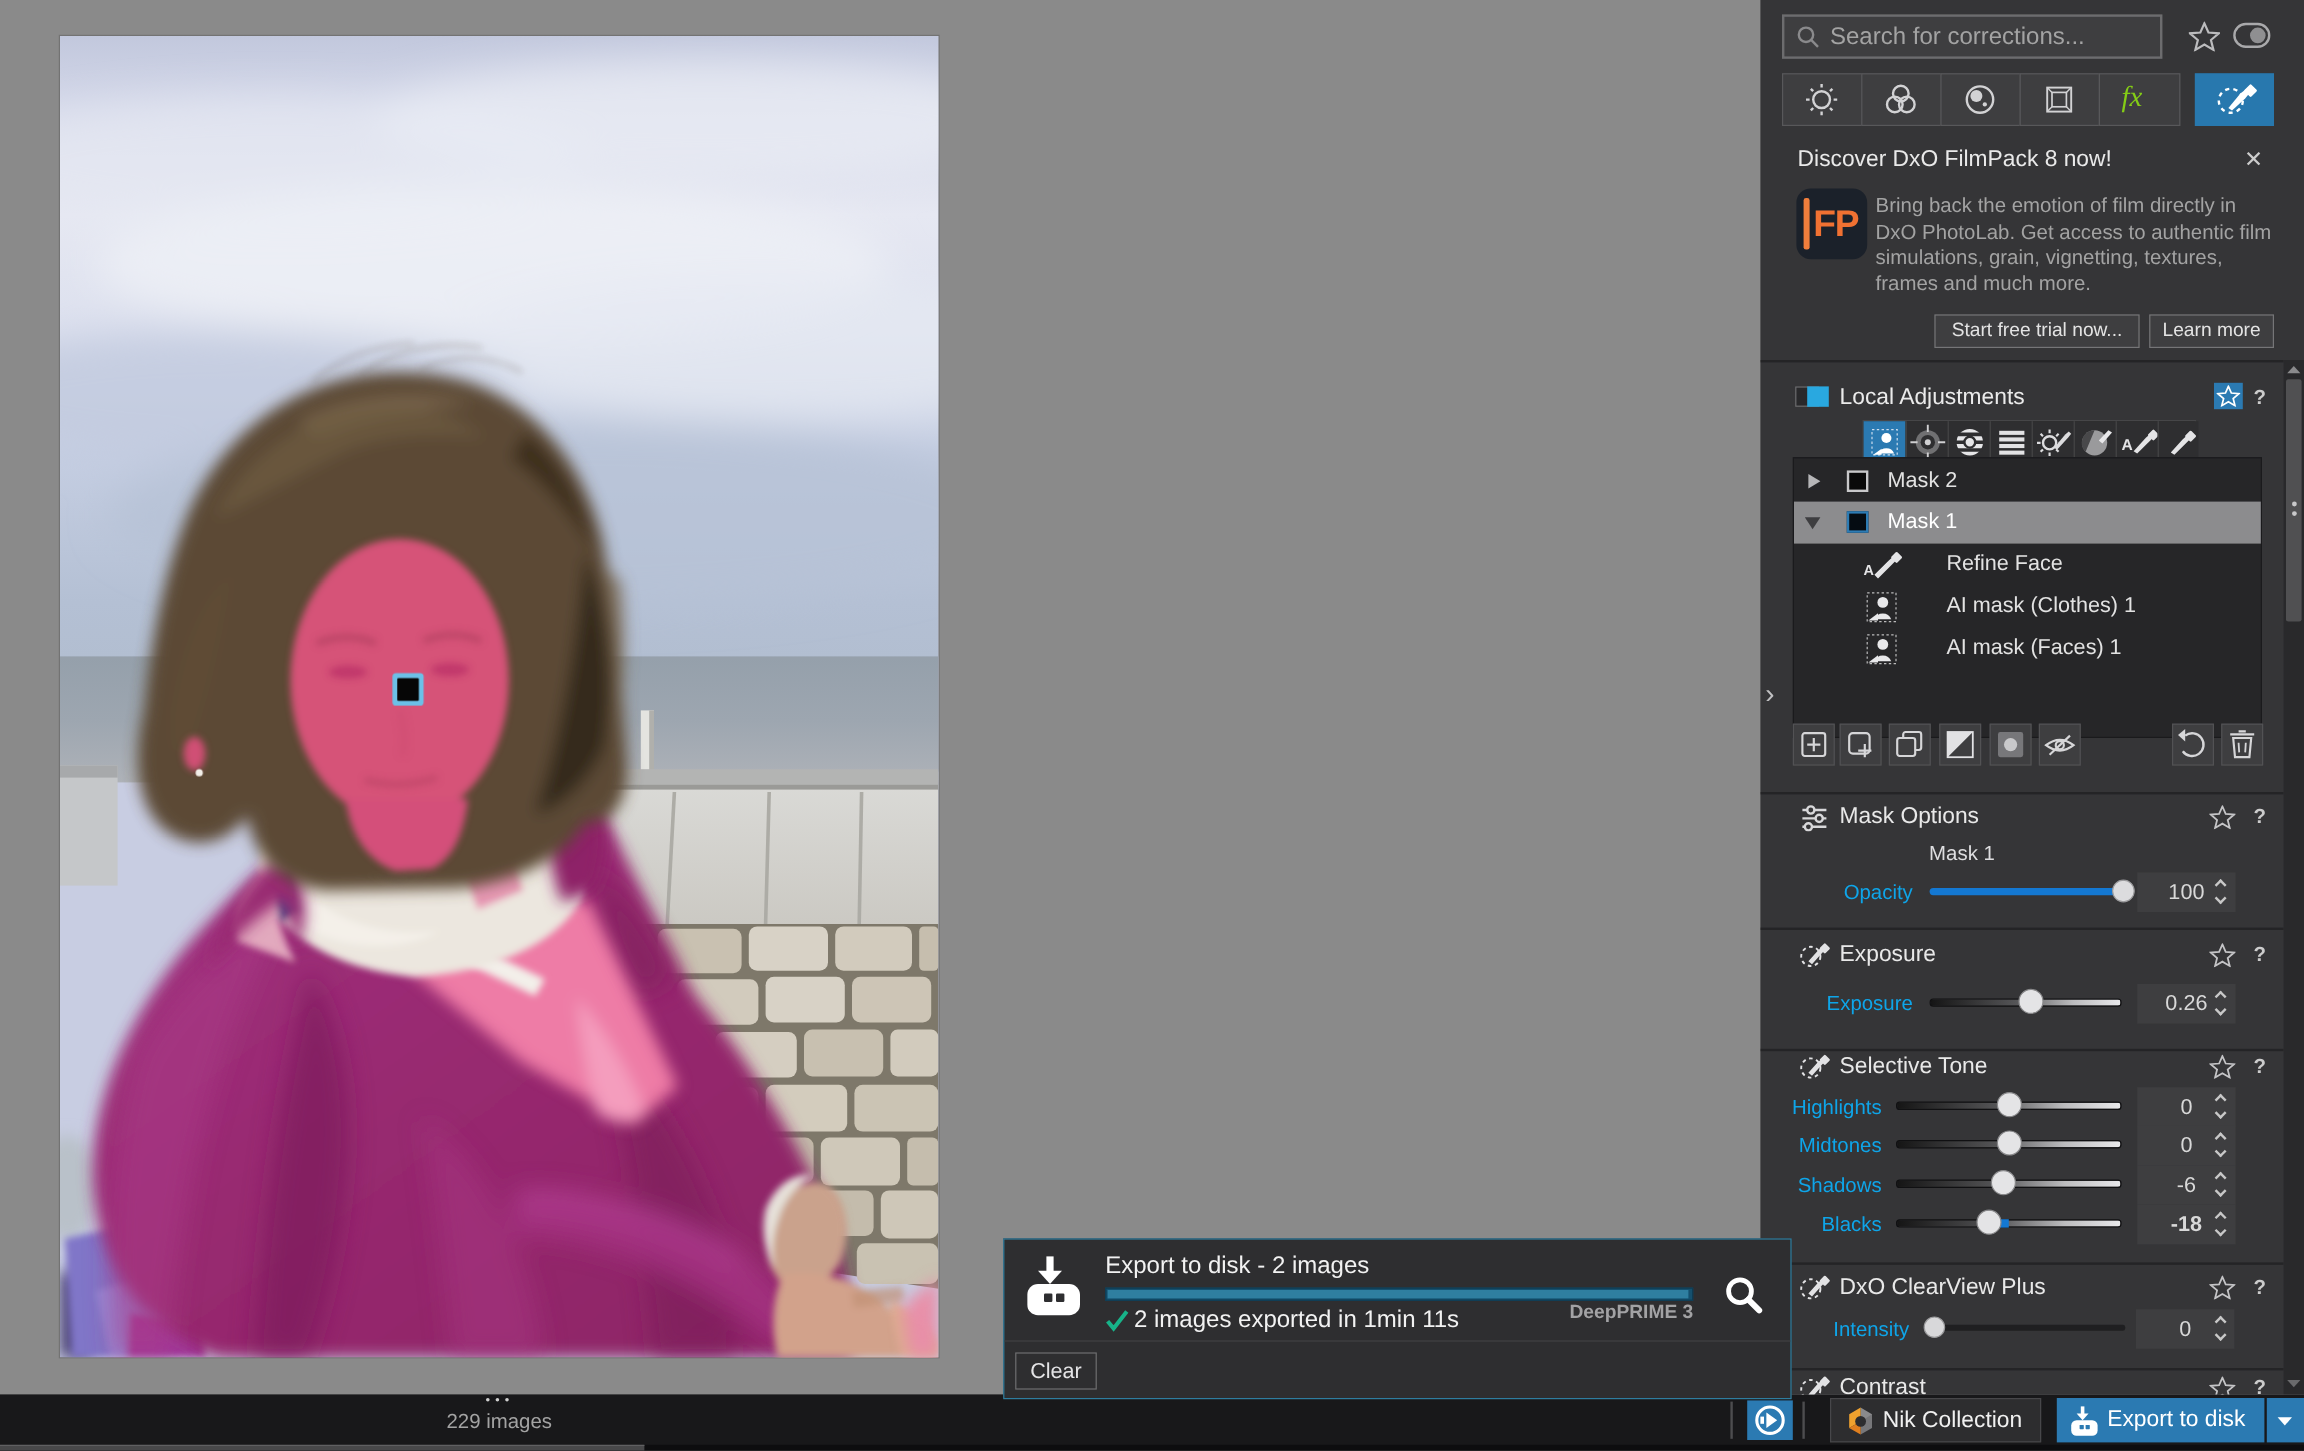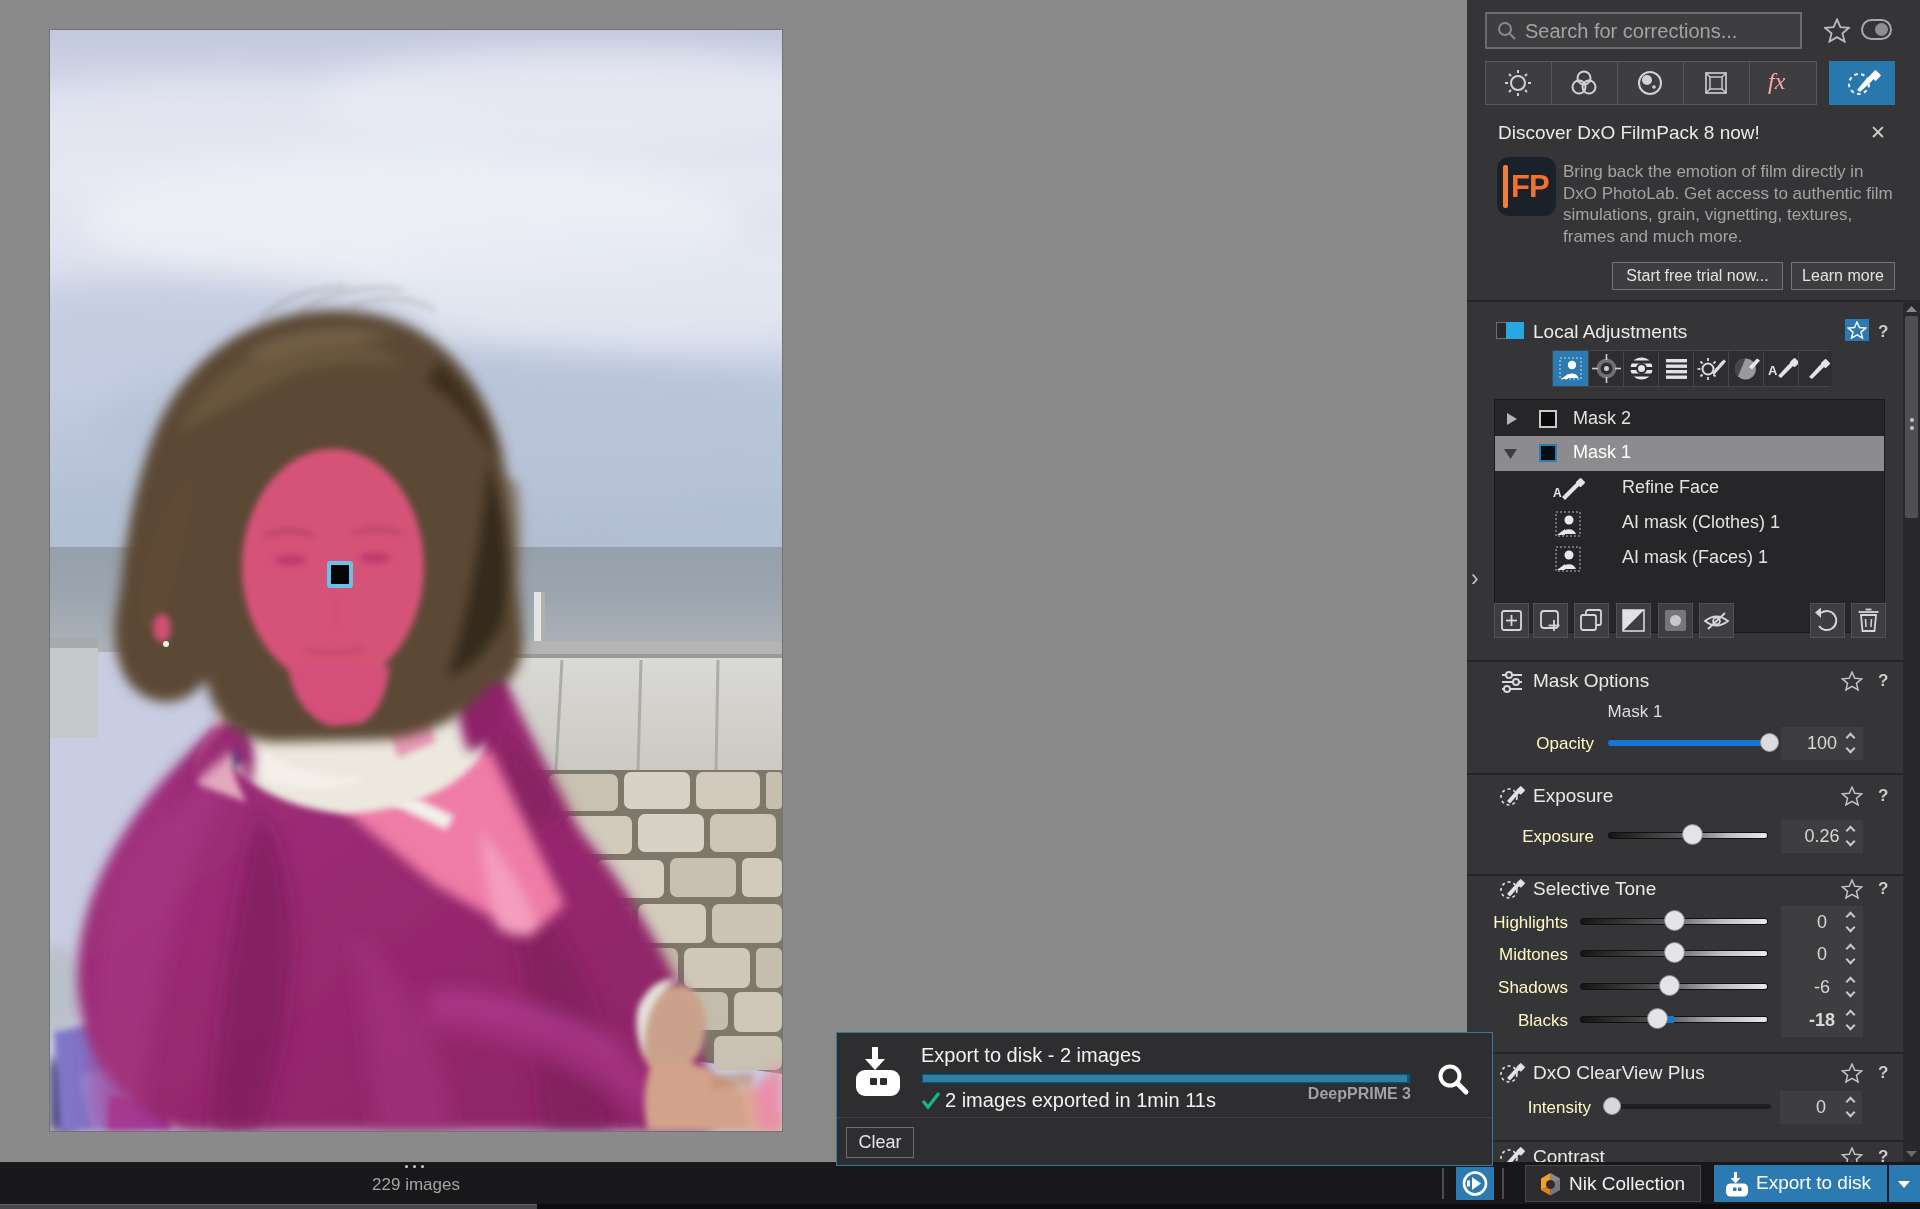--- a/index.html
+++ b/index.html
@@ -44,28 +44,28 @@
 .promoBtn { position:absolute; top:262px; height:28px; background:#3e3e40; border:1px solid #757577;
   color:#e3e3e3; font-size:16px; text-align:center; line-height:26px; }
 
 
 .hdrtext { position:absolute; left:66px; color:#e8e8e8; font-size:19px; }
 .star { position:absolute; left:374px; width:22px; height:20px; }
 .qm { position:absolute; left:411px; color:#cccccc; font-size:17px; font-weight:bold; }
 .divider { position:absolute; left:0px; width:436px; height:2px; background:#242426; }
 
 
-#masklist { left:27px; top:399px; width:391px; height:234px; background:#262628; border:1px solid #1a1a1c; }
+#masklist { left:27px; top:381px; width:391px; height:234px; background:#262628; border:1px solid #1a1a1c; }
 .mrow { position:absolute; left:0; width:389px; height:35px; color:#e2e2e2; font-size:18px; }
 
 
 .sbtn { position:absolute; top:603px; width:35px; height:35px; background:#3e3e40; border:1px solid #525254; }
 
 
-.slabel { position:absolute; color:#fef9c3; font-size:17px; text-align:right; }
+.slabel { position:absolute; color:#0ea5e9; font-size:17px; text-align:right; }
 .valbox { position:absolute; left:314px; width:82px; height:33px; background:#3e3e40;
   color:#d8d8d8; font-size:18px; text-align:center; line-height:33px; }
 .spin { position:absolute; left:380px; width:10px; height:33px; }
 .chev { position:absolute; left:0; width:7px; height:7px; border-left:2px solid #c8c8c8; border-top:2px solid #c8c8c8; }
 
 .gtrack { background:linear-gradient(to right,#151515,#555557 45%,#bcbcbe 75%,#e9e9eb); border:1px solid #101012; border-radius:3px; }
 .knob { width:21px; height:21px; border-radius:50%; background:#e4e4e6; border:1px solid #88888a; }
 .sq2 { background:#2e2e30; border-left:1px solid #464648; }
 
 
@@ -345,21 +345,21 @@
       <rect x="22" y="11" width="20" height="20" fill="none" stroke="#d2d2d4" stroke-width="1.6"></rect>
       <rect x="26" y="15" width="12" height="12" fill="none" stroke="#d2d2d4" stroke-width="1.4"></rect>
       <g stroke="#d2d2d4" stroke-width="1.2">
             <line x1="22" y1="11" x2="26" y2="15"></line>
             <line x1="42" y1="11" x2="38" y2="15"></line>
             <line x1="22" y1="31" x2="26" y2="27"></line>
             <line x1="42" y1="31" x2="38" y2="27"></line>
           </g>
     </svg></div>
     <div class="toolcell" style="left:282px;width:68px;">
-        <div style="position:absolute;left:18px;top:6px;color:#fca5a5;font-size:24px;font-style:italic;font-family:'Liberation Serif',serif;">fx</div>
+        <div style="position:absolute;left:18px;top:6px;color:#84cc16;font-size:24px;font-style:italic;font-family:'Liberation Serif',serif;">fx</div>
       </div>
     <div class="in" id="la-blue"><svg width="66" height="44" viewBox="0 0 66 44">
       <circle cx="30" cy="23" r="10" fill="none" stroke="#ffffff" stroke-width="2" stroke-dasharray="3.5 3.5"></circle>
       <path d="M28 29 L38 17 L43 13 L46 16 L42 21 L31 31 Z" fill="#ffffff"></path>
       <rect x="42.5" y="10.5" width="8" height="8" rx="1" transform="rotate(45 46.5 14.5)" fill="#ffffff"></rect>
     </svg></div>
 
     <div class="in" id="promoTitle">Discover DxO FilmPack 8 now!</div>
     <div class="in" id="promoX">✕</div>
     <div class="in" id="fpLogo">

